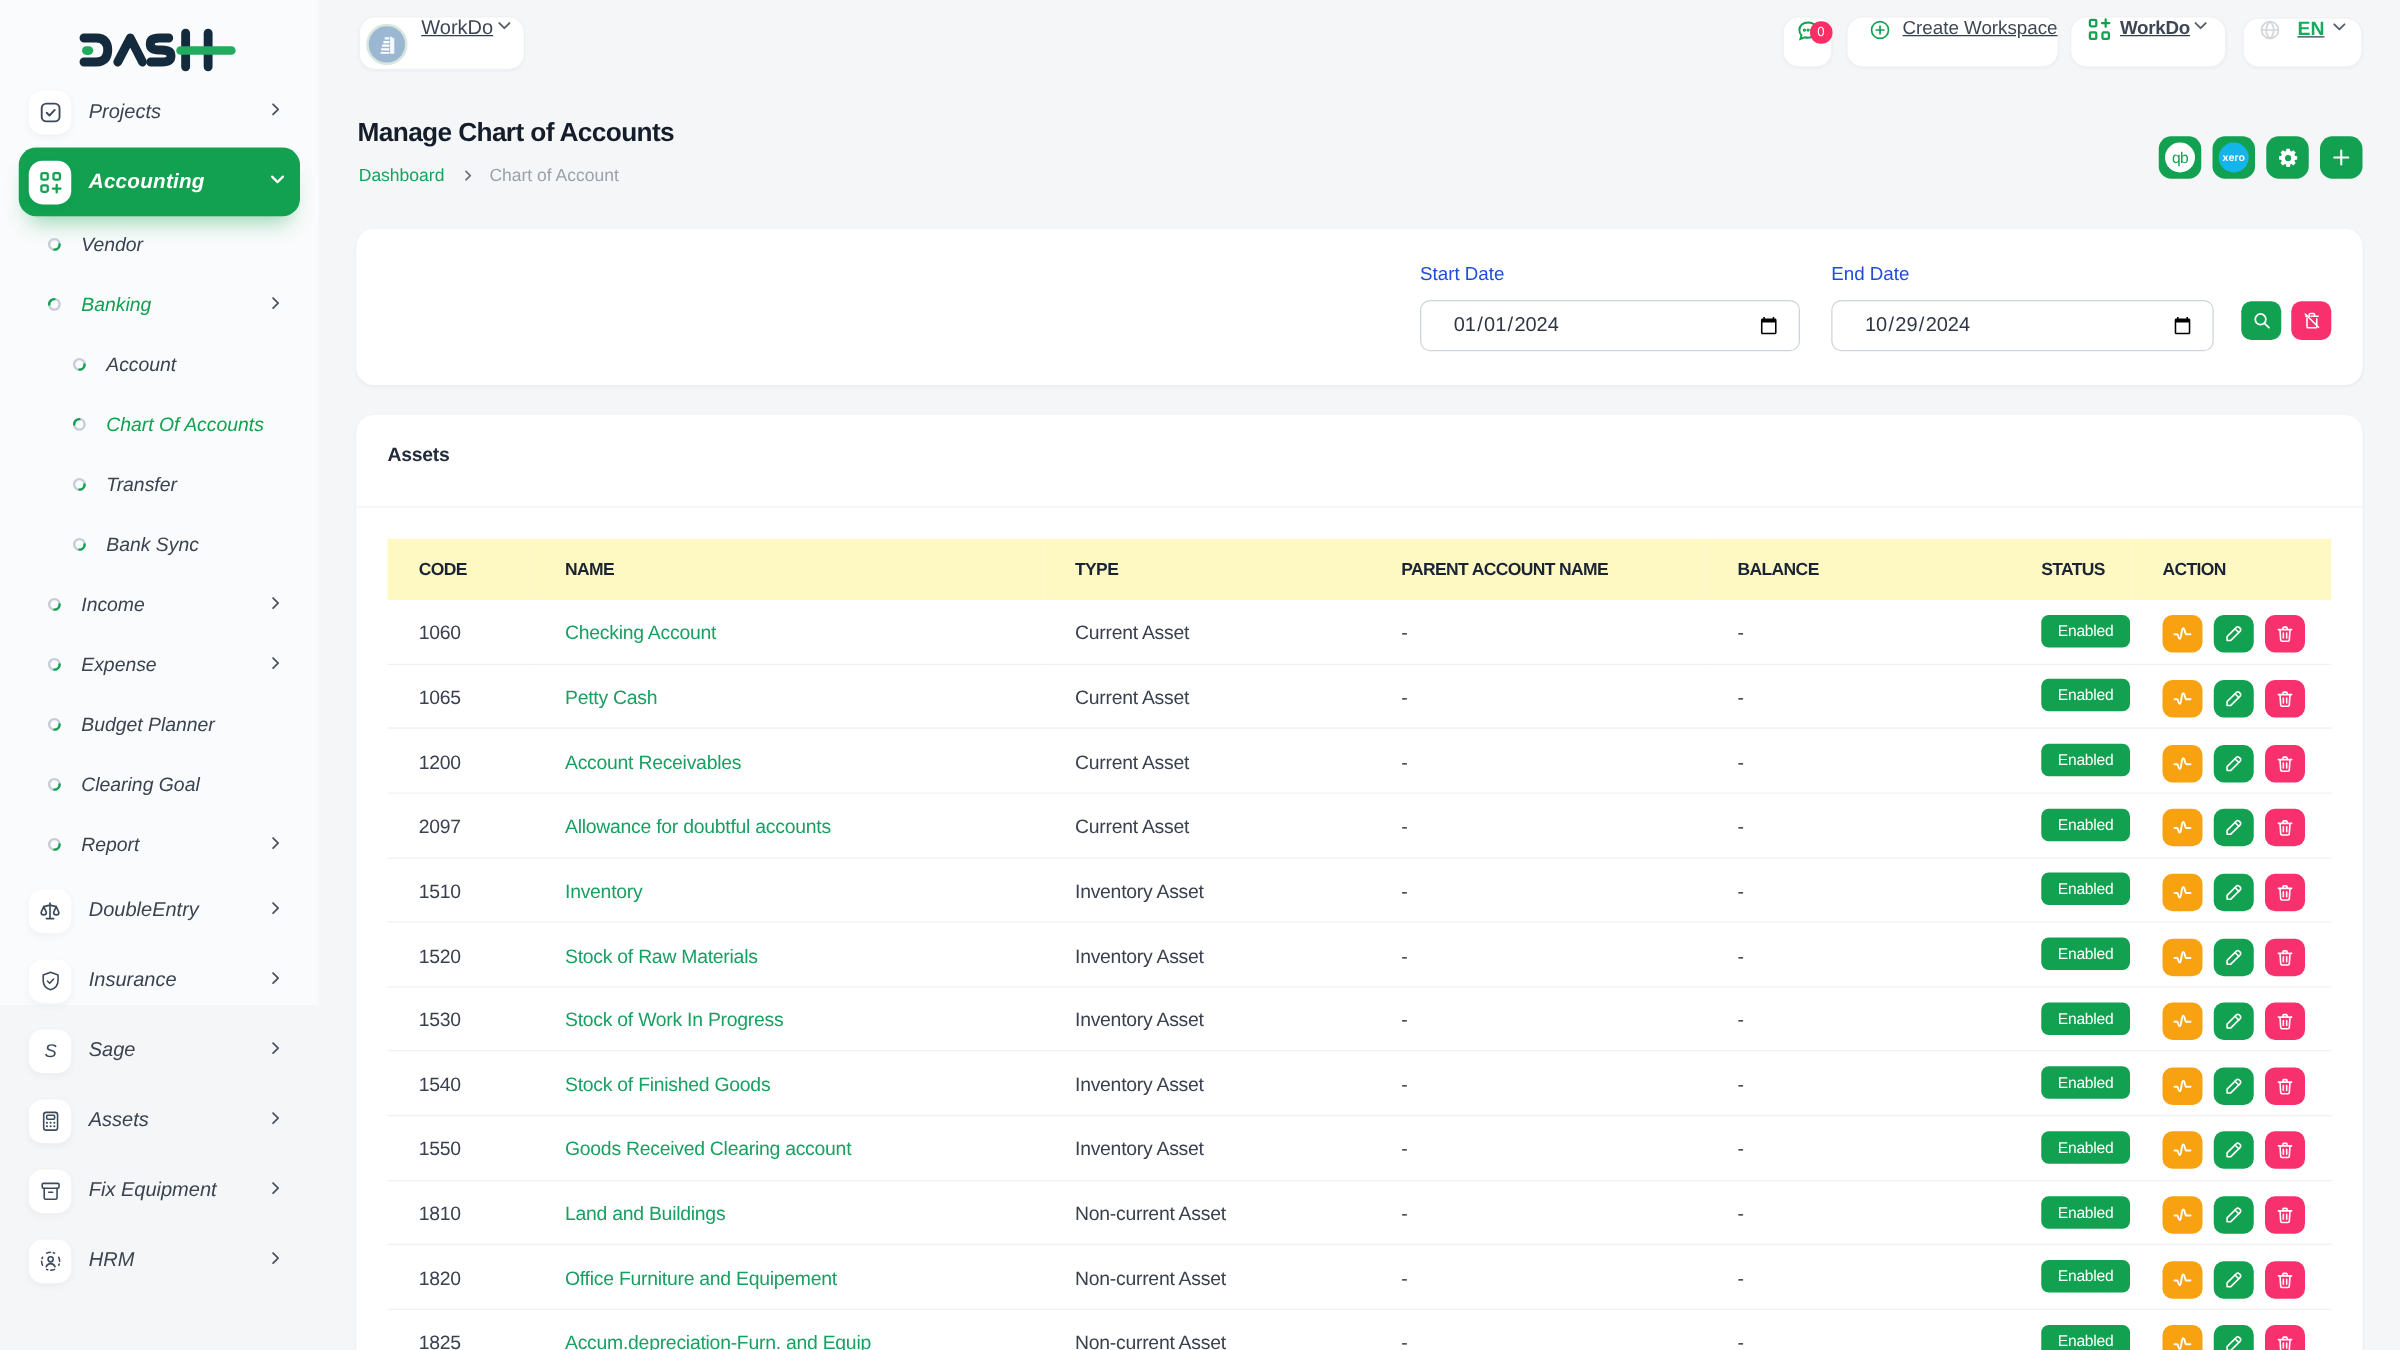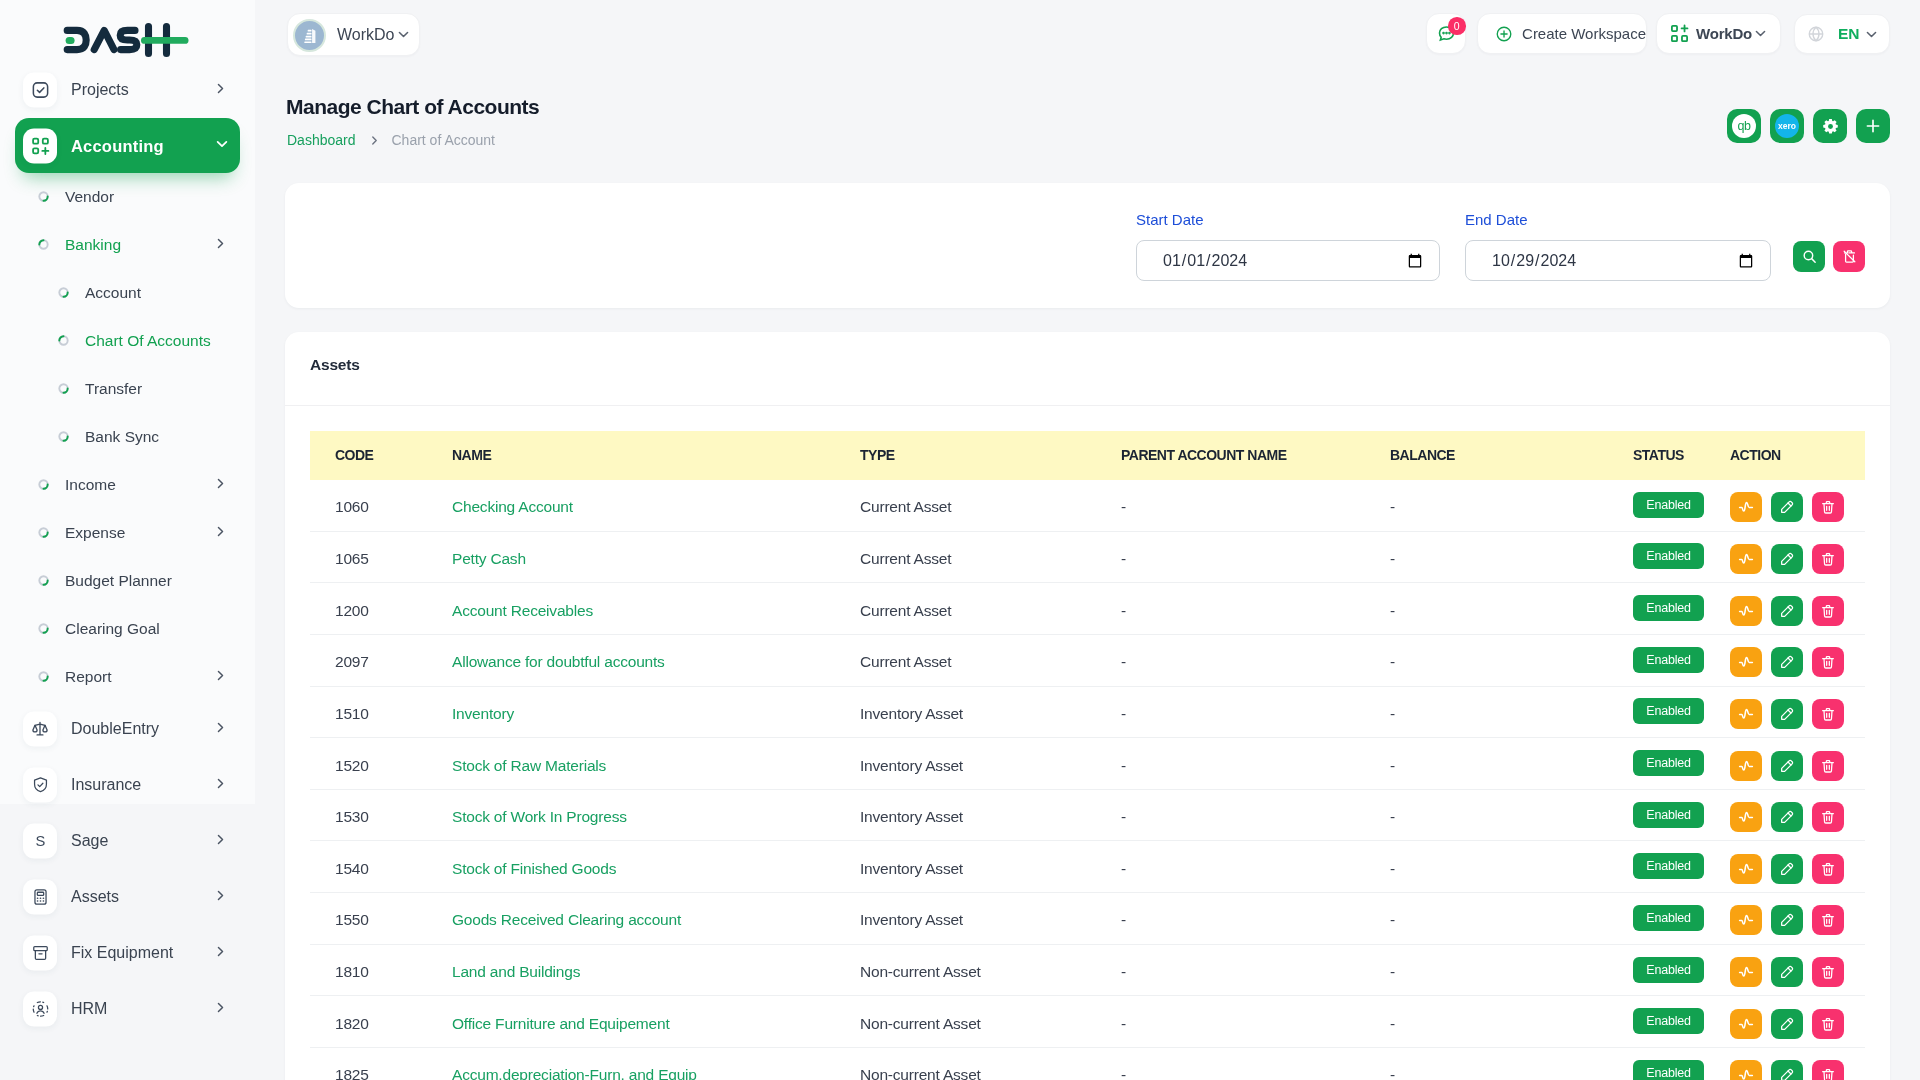--- a/index.html
+++ b/index.html
@@ -1,38 +1,38 @@
 <!DOCTYPE html>
 <html><head>
 <meta charset="utf-8">
 <title>Manage Chart of Accounts</title>
 <style>
   * { margin:0; padding:0; box-sizing:border-box; }
   html,body { width:1920px; height:1080px; overflow:hidden; }
   body { font-family:"Liberation Sans", sans-serif; background:#f5f6f8; color:#333c49; position:relative; }
   
-  .sidebar { position:absolute; left:0; top:0; width:255px; height:804px; background:#fafbfc; }
+  .sidebar { position:absolute; left:0; top:0; width:255px; height:804px; background:#fafbfc;font-style:italic; }
   .logo { position:absolute; left:66px; top:26px; }
   .menu { position:absolute; left:0; top:62px; width:255px; }
   .m-item { position:relative; height:56px; display:flex; align-items:center; }
   .m-icon { position:absolute; left:23px; top:50%; transform:translateY(-50%); width:34px; height:35px; background:#fff; border-radius:11px; box-shadow:0 2px 6px rgba(40,60,90,.06); display:flex; align-items:center; justify-content:center; }
   .m-label { position:absolute; left:71px; font-size:16px; color:#3a4350; }
   .m-chev { position:absolute; left:214px; top:50%; transform:translateY(-50%); }
   .acc-pill { position:relative; height:55px; margin:0 15px; width:225px; background:#12a150; border-radius:14px; box-shadow:0 12px 18px -8px rgba(18,161,80,.45); }
   .acc-pill .m-icon { left:8px; }
   .acc-pill .m-label { left:56px; color:#fff; font-weight:bold; font-size:16.5px; letter-spacing:.2px; }
   .acc-pill .m-chev { left:200px; }
   .s-item { position:relative; height:48px; }
   .s-bullet { position:absolute; left:38px; top:50%; transform:translateY(-50%); }
   .s-bullet.lv2 { left:58px; }
   .s-label { position:absolute; left:65px; top:50%; transform:translateY(-50%); font-size:15.5px; color:#3a4350; }
   .s-label.lv2 { left:85px; }
   .s-label.active { color:#12a150; }
   
-  .pill { position:absolute; top:13px; height:41px; background:#fff; border:1px solid #f0f1f3; border-radius:13px; box-shadow:0 1px 2px rgba(30,40,60,.03); display:flex; align-items:center; white-space:nowrap; }
+  .pill { position:absolute; top:13px; height:41px; background:#fff; border:1px solid #f0f1f3; border-radius:13px; box-shadow:0 1px 2px rgba(30,40,60,.03); display:flex; white-space:nowrap;text-decoration:underline; }
   .pill-txt { font-size:17px; color:#3d4654; }
   
   h1.pagetitle { position:absolute; left:286px; top:95px; font-size:21px; letter-spacing:-.5px; color:#151d2b; font-weight:bold; }
   .crumbs { position:absolute; left:287px; top:132px; font-size:14px; color:#9aa1ac; }
   .crumbs .link { color:#17a05e; }
   .hbtns { position:absolute; top:109px; left:1727px; }
   .hbtn { position:absolute; top:0; width:34px; height:34px; border-radius:10px; background:#12a150; display:flex; align-items:center; justify-content:center; }
   
   .card { position:absolute; background:#fff; border-radius:14px; box-shadow:0 1px 3px rgba(20,30,50,.05); }
   .fcard { left:285px; top:183px; width:1605px; height:125px; }

